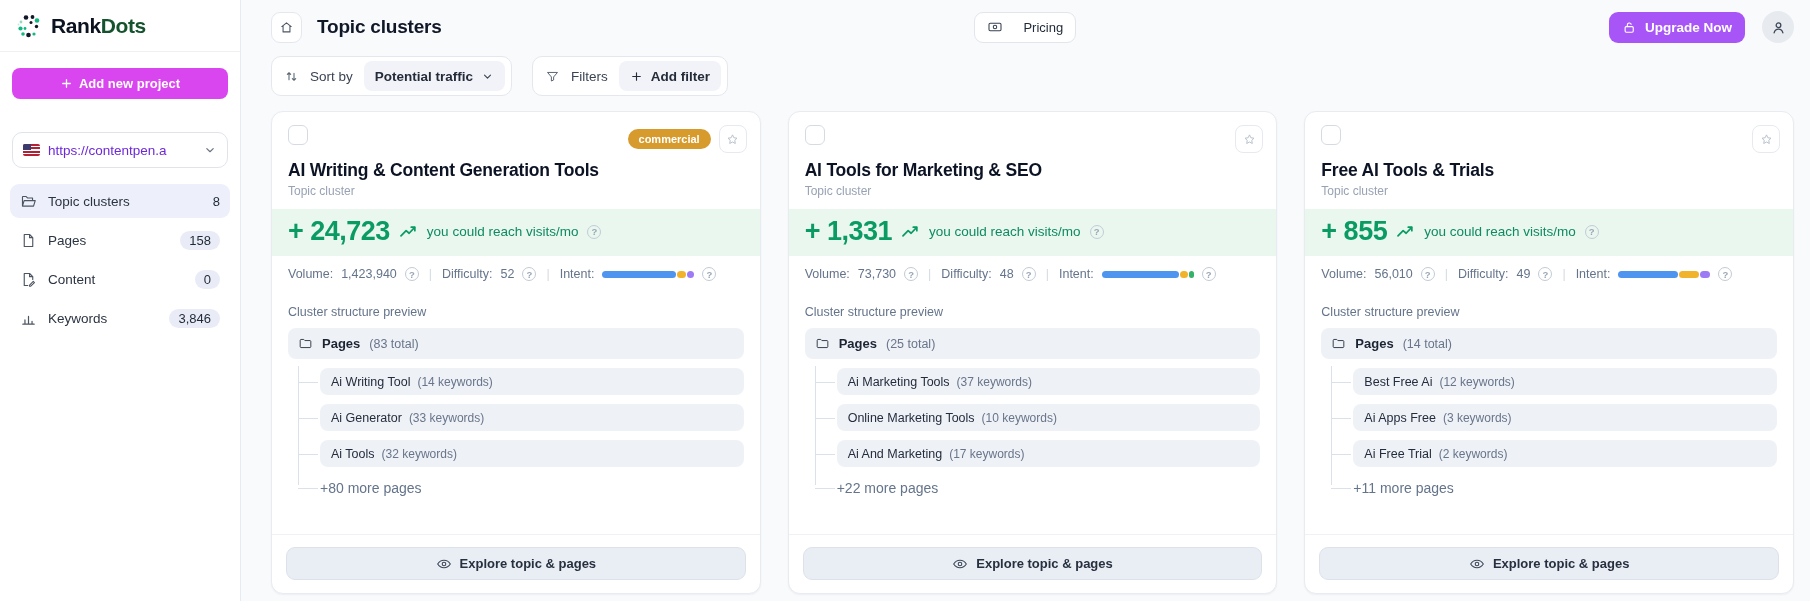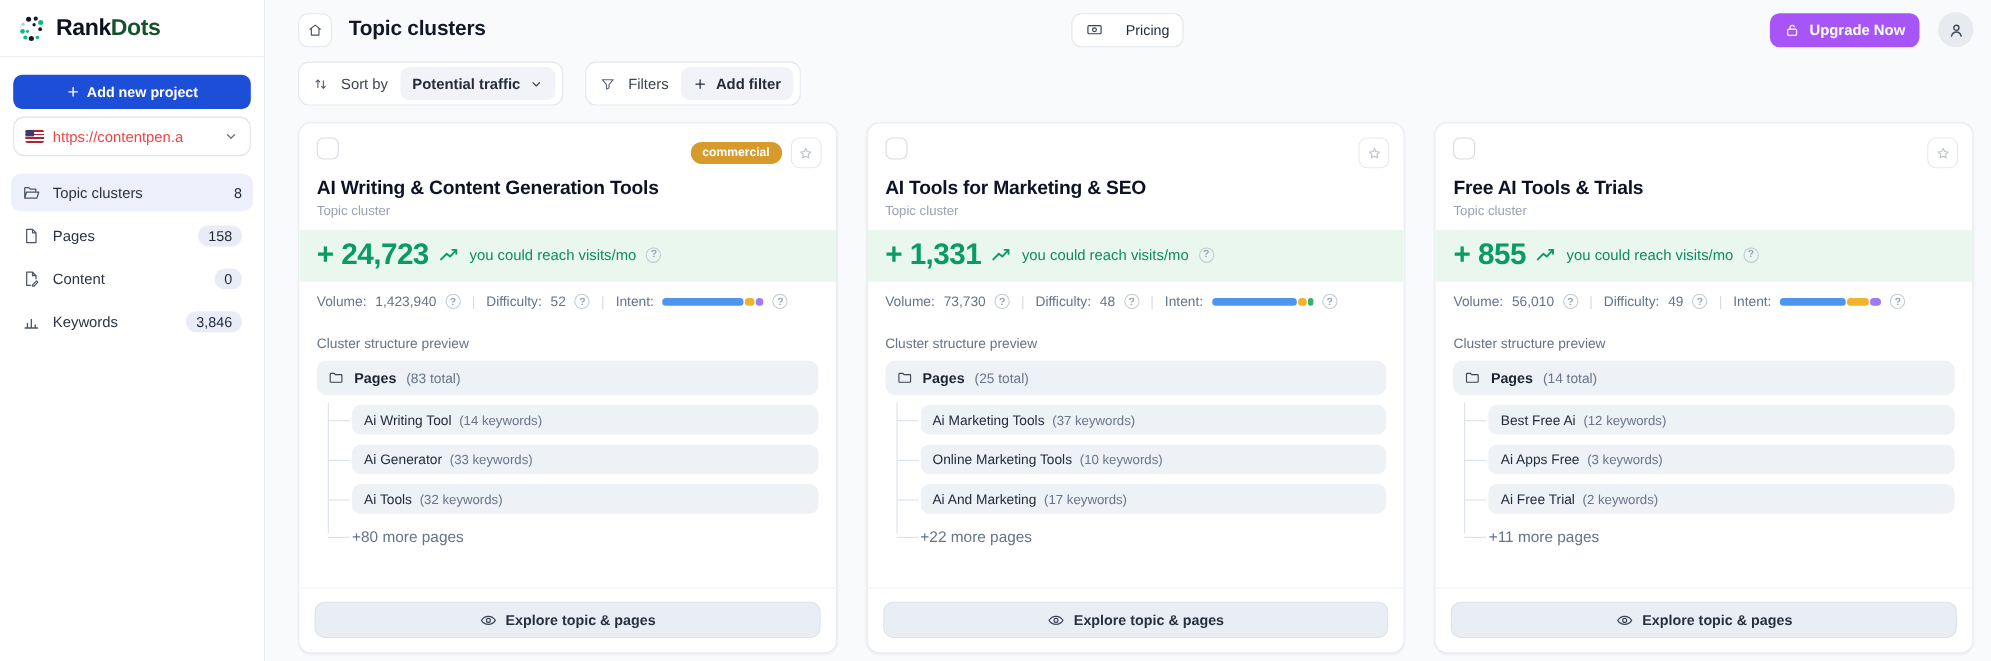--- a/index.html
+++ b/index.html
@@ -10,22 +10,22 @@
     background:#f8fafc; color:#1f2937;
   }
   svg { display:block; flex:none; }
   button { font-family:inherit; cursor:pointer; }
 
   
   .sidebar { position:fixed; left:0; top:0; width:241px; height:100%; background:#fff; border-right:1px solid #e7eaef; }
   .logo-row { display:flex; align-items:center; gap:9px; padding:13px 16px 12px; border-bottom:1px solid #eef1f4; }
   .logo-text { font-size:21px; font-weight:800; color:#0b1220; letter-spacing:-0.4px; }
   .logo-text .green { color:#14532d; }
-  .add-btn { margin:16px 12px 0; width:calc(100% - 24px); height:31px; background:#1d4ed8; color:#fff; border:none; border-radius:8px; font-size:13px; font-weight:600; display:flex; align-items:center; justify-content:center; gap:6px; }
-  .url-select { margin:7px 12px 0; height:36px; border:1px solid #e0e4ea; border-radius:10px; display:flex; align-items:center; gap:8px; padding:0 10px; font-size:13.5px; color:#ef4444; background:#fff; cursor:pointer; }
+  .add-btn { margin:16px 12px 0; width:calc(100% - 24px); height:31px; background:#d946ef; color:#fff; border:none; border-radius:8px; font-size:13px; font-weight:600; display:flex; align-items:center; justify-content:center; gap:6px; }
+  .url-select { margin:33px 12px 0; height:36px; border:1px solid #e0e4ea; border-radius:10px; display:flex; align-items:center; gap:8px; padding:0 10px; font-size:13.5px; color:#6d28d9; background:#fff; cursor:pointer; }
   .flag { width:17px; height:12px; border-radius:2px; background:repeating-linear-gradient(180deg,#b22234 0 1.7px,#ffffff 1.7px 3.4px); position:relative; overflow:hidden; flex:none; }
   .flag::after { content:""; position:absolute; left:0; top:0; width:8px; height:6px; background:#3c3b6e; }
   .url-text { white-space:nowrap; overflow:hidden; max-width:152px; }
   .url-select .chev { margin-left:auto; }
   .nav { margin:16px 10px 0; display:flex; flex-direction:column; gap:5px; }
   .nav-item { height:34px; display:flex; align-items:center; gap:11px; padding:0 10px; border-radius:9px; font-size:13.5px; color:#2b3442; cursor:pointer; }
   .nav-item.active { background:#edf0fa; }
   .nav-count { margin-left:auto; font-size:13px; color:#1f2937; }
   .nav-item:not(.active) .nav-count { background:#e9ecf6; border-radius:999px; padding:2px 9px; }
 

